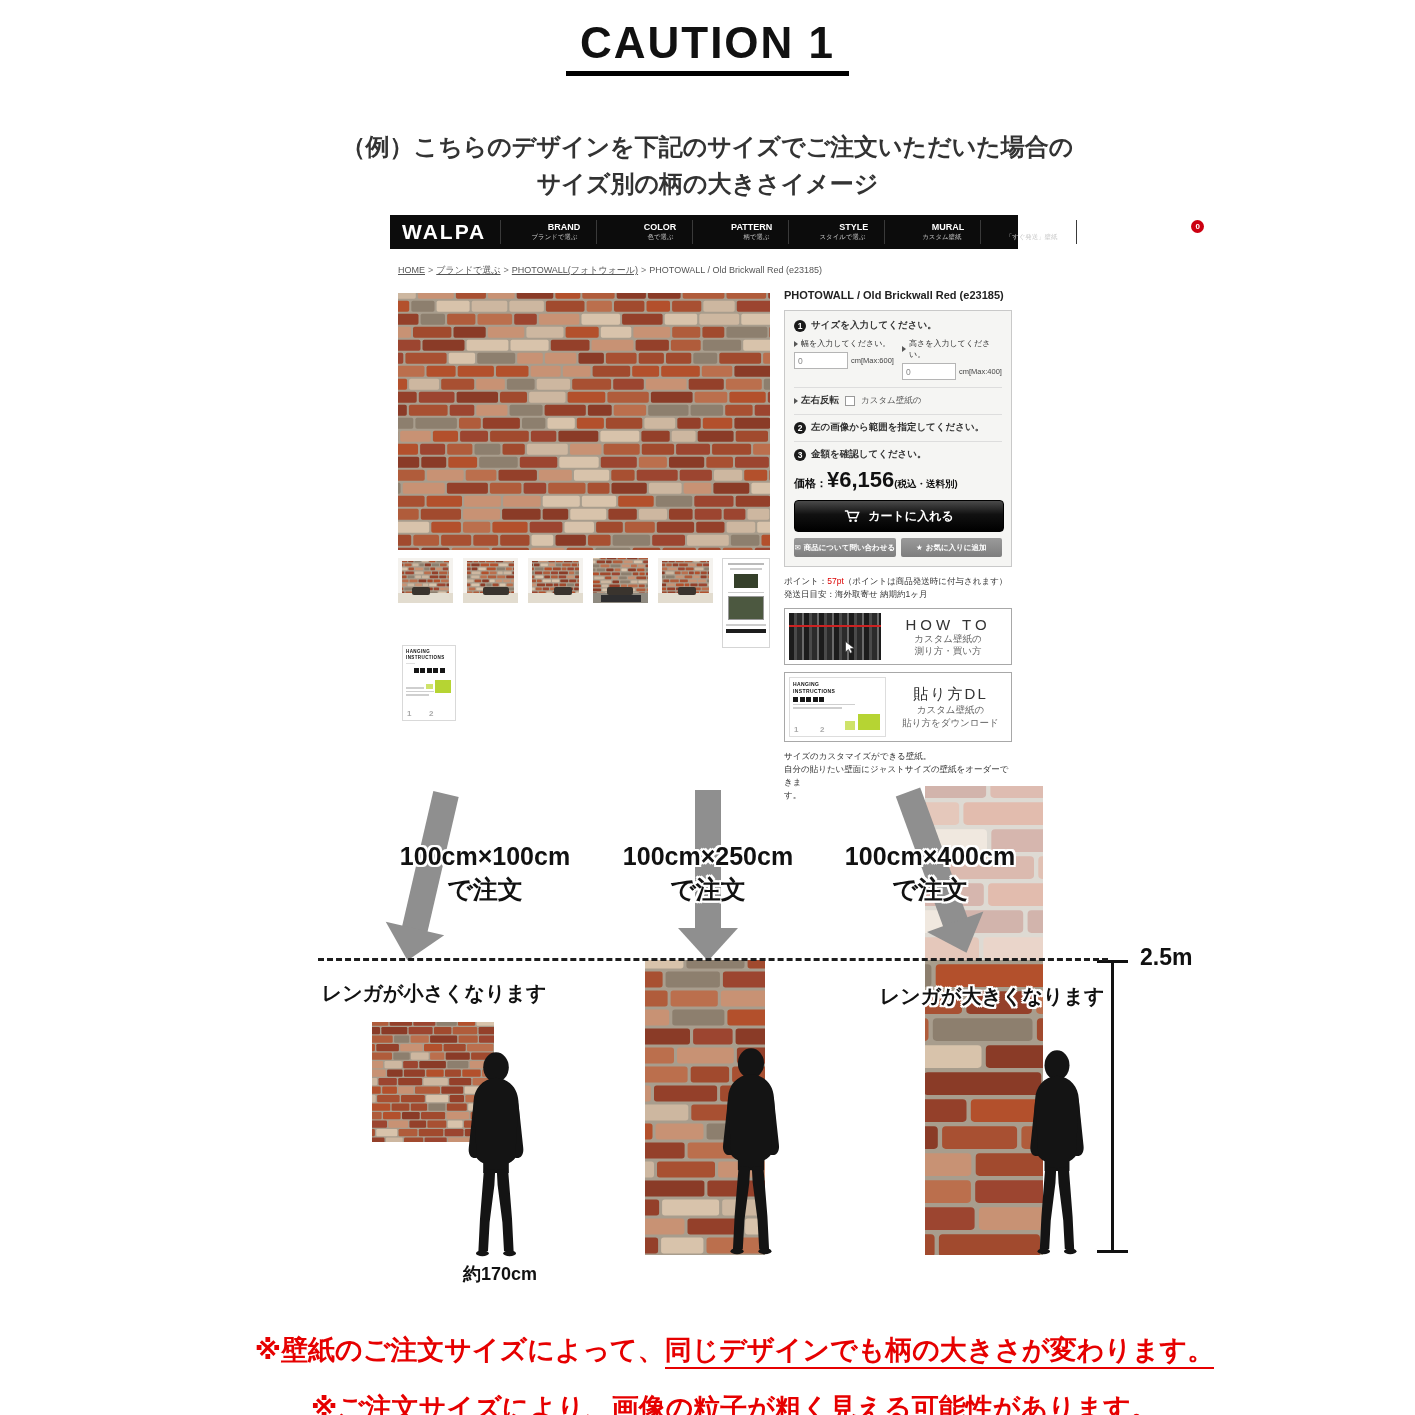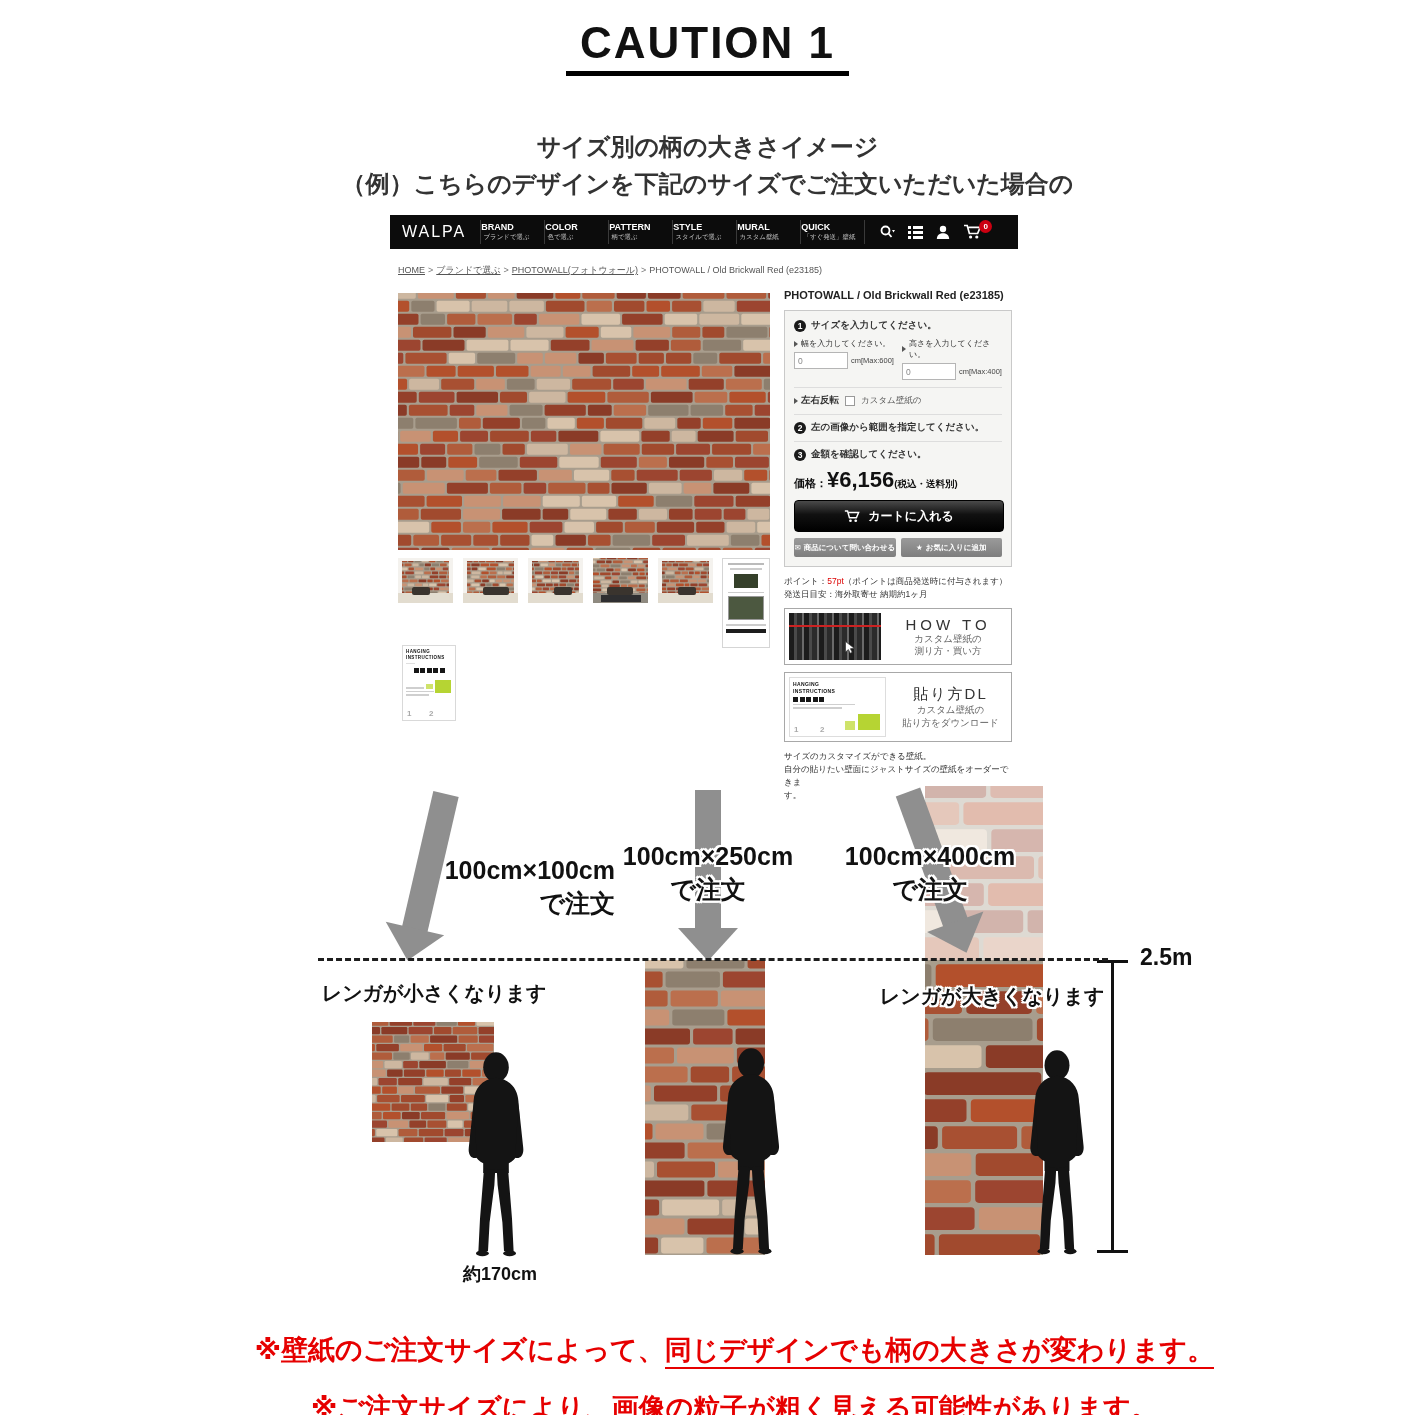--- a/index.html
+++ b/index.html
@@ -13,23 +13,23 @@
     font-size:44px;font-weight:bold;letter-spacing:2px;
   }
   .page-title span{border-bottom:5px solid #000;padding:0 14px 4px 14px;}
   .intro{
     position:absolute;top:128px;left:0;width:100%;text-align:center;
     font-size:24px;font-weight:bold;color:#333;line-height:1.55;
   }
   
   .shop{position:absolute;left:390px;top:215px;width:628px;height:556px;background:#fff;font-family:"Liberation Sans","DejaVu Sans",sans-serif;}
   .nav{position:absolute;left:0;top:0;width:628px;height:34px;background:#0c0c0c;display:flex;align-items:center;}
-  .nav .logo{color:#fff;font-size:16px;font-weight:normal;letter-spacing:2px;padding:0 14px 0 12px;}
+  .nav .logo{color:#fff;font-size:21px;font-weight:bold;letter-spacing:2px;padding:0 14px 0 12px;}
   .nav-menu{display:flex;height:100%;align-items:center;}
-  .nav-item{width:63px;text-align:left;border-left:1px solid #3a3a3a;cursor:pointer;padding:2px 0;}
+  .nav-item{width:63px;text-align:right;border-left:1px solid #3a3a3a;cursor:pointer;padding:2px 16px;}
   .nav-item:last-child{border-right:1px solid #3a3a3a;}
   .nav-item .en{display:block;color:#fff;font-size:9px;font-weight:bold;line-height:1.2;}
   .nav-item .jp{display:block;color:#c8c8c8;font-size:7px;line-height:1.2;transform:scale(.92);}
   .nav-icons{display:flex;align-items:center;gap:13px;margin-left:14px;}
   .nav-icons svg{display:block;}
   .cart-wrap{position:relative;}
   .cart-badge{
     position:absolute;right:-9px;top:-4px;background:#cc0011;color:#fff;border-radius:50%;
     width:13px;height:13px;font-size:8px;font-weight:bold;display:flex;align-items:center;justify-content:center;
   }
@@ -119,22 +119,22 @@
   .warnings{position:absolute;left:0;top:1332px;width:100%;text-align:center;color:#e60000;font-weight:bold;padding-left:27px;}
   .warn1{font-size:27px;}
   .warn1 .ul{border-bottom:2px solid #e60000;padding-bottom:2px;}
   .warn2{font-size:27px;margin-top:22px;}
 </style>
 </head>
 <body>
 
 <div class="page-title"><span>CAUTION 1</span></div>
 <div class="intro">
+  <div>（例）こちらのデザインを下記のサイズでご注文いただいた場合の</div>
   <div>サイズ別の柄の大きさイメージ</div>
-  <div>（例）こちらのデザインを下記のサイズでご注文いただいた場合の</div>
 </div>
 
 <div class="shop">
   <div class="nav">
     <div class="logo">WALPA</div>
     <div class="nav-menu" id="nav-menu">
         <div class="nav-item">
           <span class="en">BRAND</span>
           <span class="jp">ブランドで選ぶ</span>
         </div>
@@ -1185,21 +1185,21 @@
   </div>
   <div class="arrow" style="left:678px;top:20px;">
     <div class="shaft"></div>
       <div class="head"></div>
   </div>
   <div class="arrow" style="left:878px;top:22px;transform:rotate(-20deg);transform-origin:50% 0;">
     <div class="shaft"></div>
       <div class="head"></div>
   </div>
 
-  <div class="order-label" style="left:355px;top:84px;text-align:right;">
+  <div class="order-label" style="left:355px;top:70px;">
     <div>100cm×100cm</div>
       <div>で注文</div>
   </div>
   <div class="order-label" style="left:578px;top:70px;">
     <div>100cm×250cm</div>
       <div>で注文</div>
   </div>
   <div class="order-label" style="left:800px;top:70px;">
     <div>100cm×400cm</div>
       <div>で注文</div>

